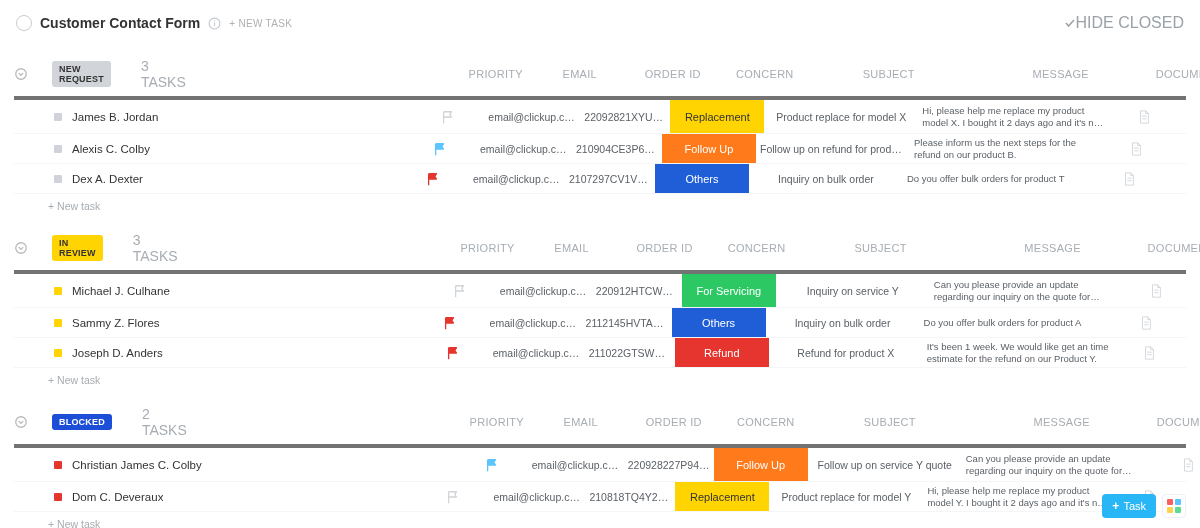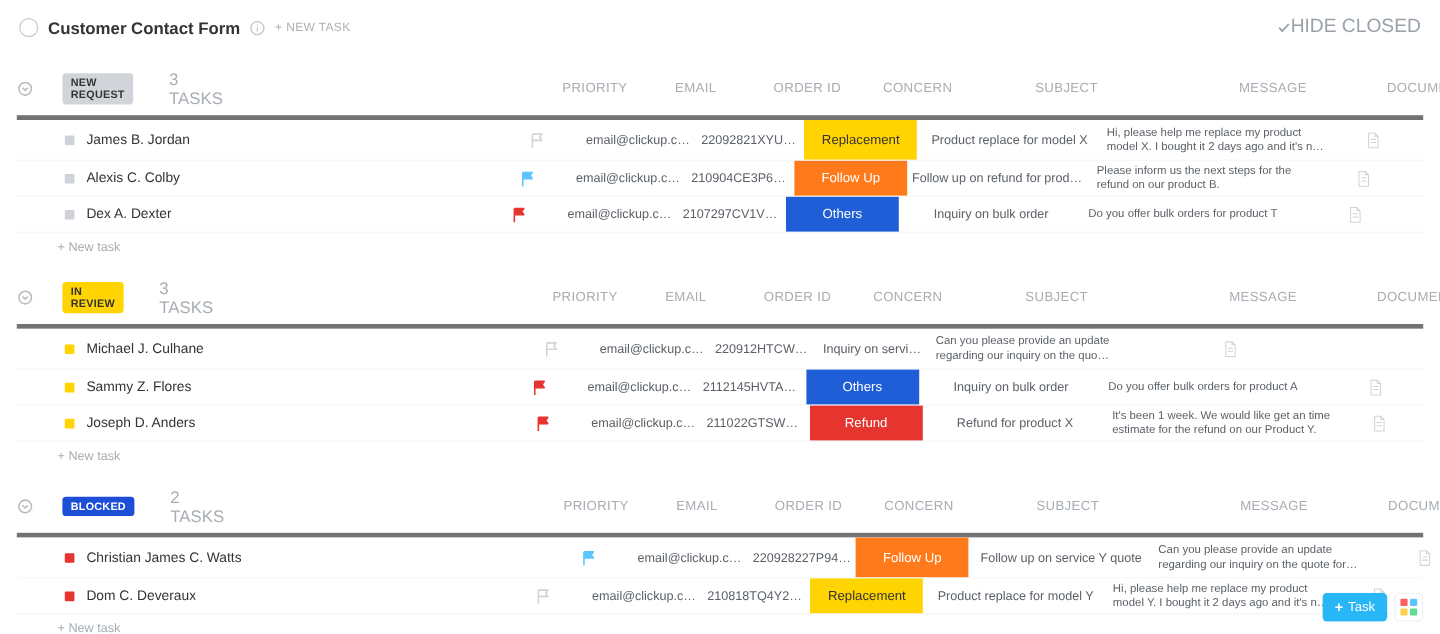--- a/index.html
+++ b/index.html
@@ -217,20 +217,21 @@
         <span></span>
         <span class="cell">
           <span class="flag">
             <svg viewBox="0 0 16 16" fill="none" stroke="#d0d4d8" stroke-width="1.5">
                     <use href="#flag-shape"></use>
                   </svg>
           </span>
         </span>
         <span class="cell">email@clickup.com</span>
         <span class="cell">220912HTCW8PJ7</span>
+        <span class="concern-cell" style="background:#2bc864;color:#fff">For Servicing</span>
         <span class="cell">Inquiry on service Y</span>
         <span class="cell msg">Can you please provide an update regarding our inquiry on the quote for Service Y. Our team is eager to have t…</span>
         <span class="cell doc-cell">
           <svg viewBox="0 0 16 16" fill="none" stroke="#cfd3d9" stroke-width="1">
                   <use href="#doc-shape"></use>
                 </svg>
         </span>
         <span></span>
       </div>
           </div>
@@ -309,21 +310,21 @@
             <span class="col-h">SUBJECT</span>
             <span class="col-h">MESSAGE</span>
             <span class="col-h">DOCUMENTATION</span>
       <span><span class="plus-col"></span></span>
     </div>
         </div>
         <div class="rows">
           <div class="row first">
       <div class="row-left">
         <span class="sq" style="background:#e6342e"></span>
-        <span class="row-name">Christian James C. Watts</span>
+        <span class="row-name">Christian James C. Colby</span>
       </div>
       <div class="row-cols">
         <span></span>
         <span class="cell">
           <span class="flag">
             <svg viewBox="0 0 16 16" fill="#5cc4ff" stroke="#5cc4ff" stroke-width="1.5">
                     <use href="#flag-shape"></use>
                   </svg>
           </span>
         </span>

